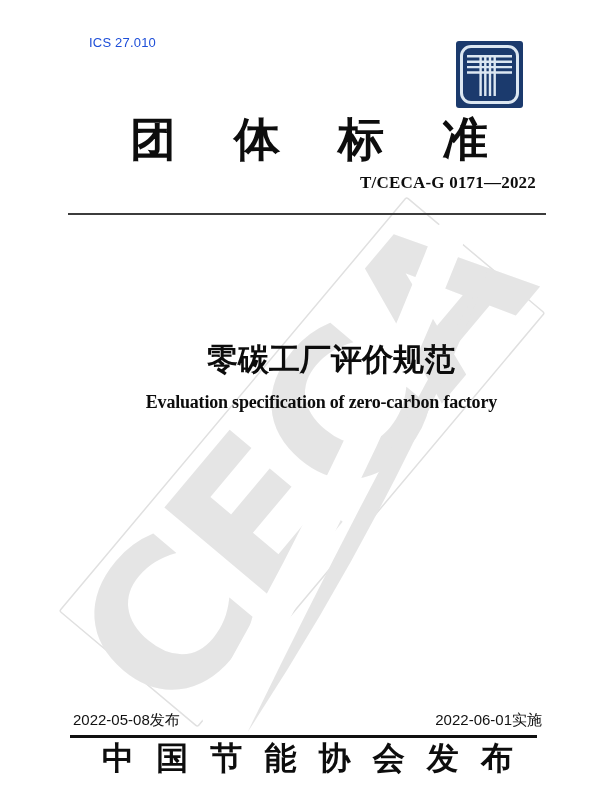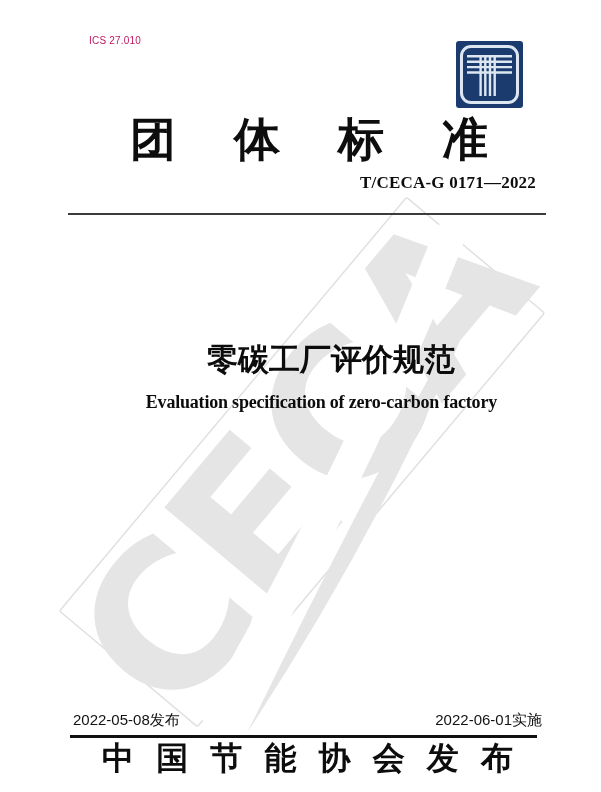--- a/index.html
+++ b/index.html
@@ -15,21 +15,21 @@
   .abs{position:absolute;}
   .serif{font-family:"Liberation Serif","DejaVu Serif",serif;}
   .sans{font-family:"Liberation Sans","DejaVu Sans",sans-serif;}
 
   
   .watermark-svg{position:absolute;left:0;top:0;z-index:0;pointer-events:none;}
   .content{position:absolute;inset:0;z-index:1;}
 
   .ics-code{
     left:89px;top:35px;
-    font-size:10px;letter-spacing:.2px;color:#be185d;
+    font-size:13px;letter-spacing:.2px;color:#1d4ed8;
   }
   .logo{left:456px;top:41px;}
 
   .masthead-title{
     left:130px;top:114px;width:358px;height:52px;
     font-size:46px;font-weight:bold;line-height:52px;
     color:#0d0d0d;
     display:flex;justify-content:space-between;
   }
   .standard-number{

